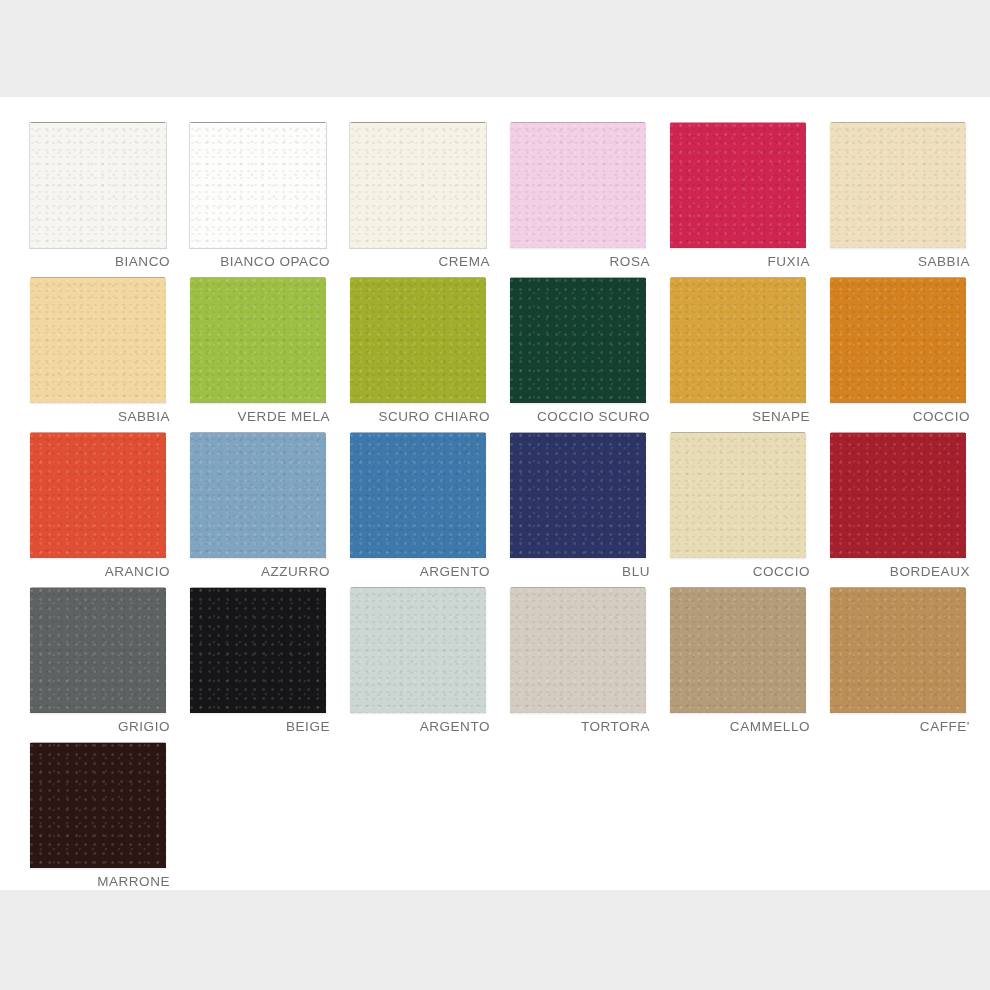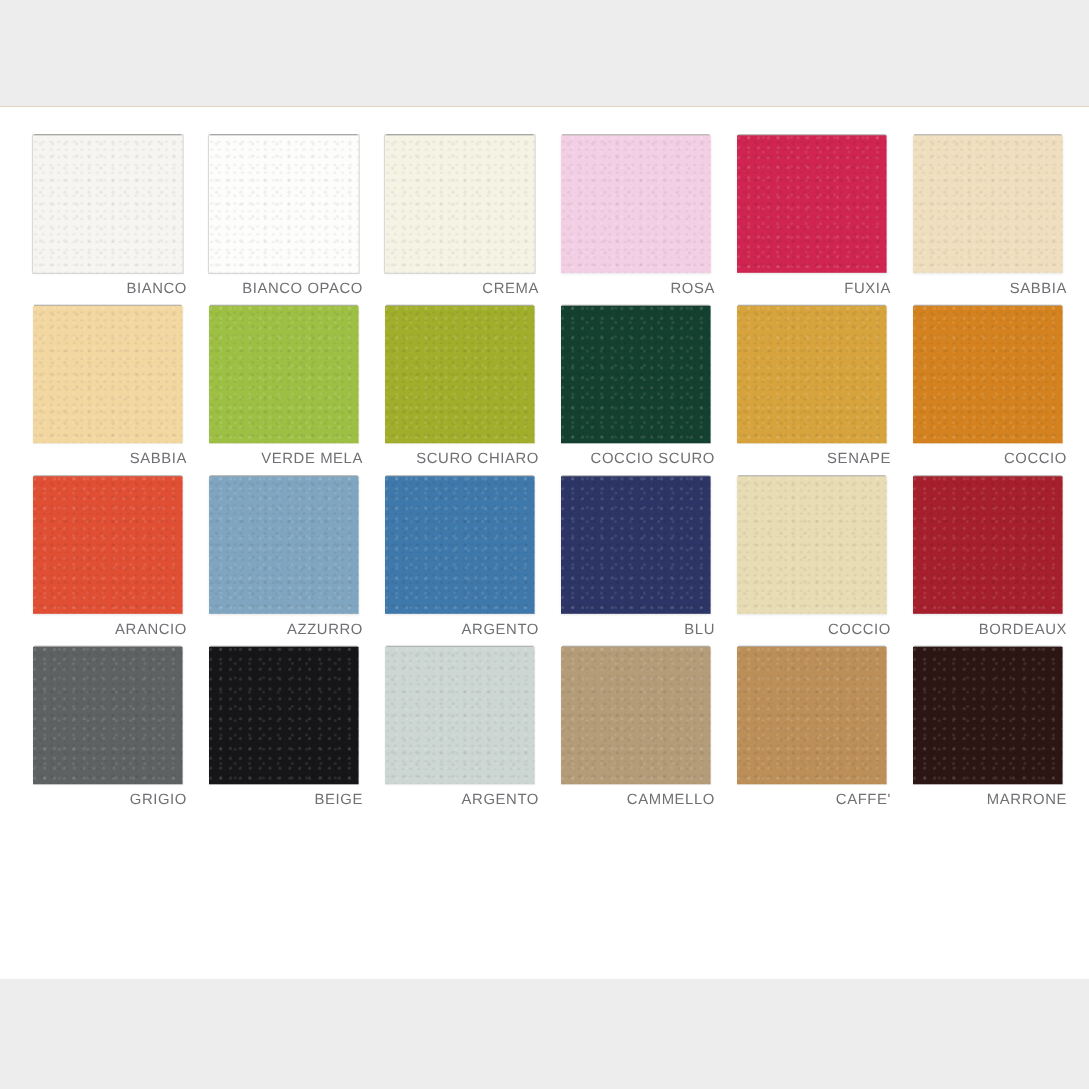--- a/index.html
+++ b/index.html
@@ -183,20 +183,24 @@
         </div>
         <div class="swatch-cell">
           <div class="swatch-chip" title="NERO" style="background-color: rgb(22, 22, 25);"></div>
           <div class="swatch-label">BEIGE</div>
         </div>
         <div class="swatch-cell">
           <div class="swatch-chip" title="ARGENTO" style="background-color: rgb(204, 214, 210);"></div>
           <div class="swatch-label">ARGENTO</div>
         </div>
         <div class="swatch-cell">
+          <div class="swatch-chip" title="TORTORA" style="background-color: rgb(212, 204, 192);"></div>
+          <div class="swatch-label">TORTORA</div>
+        </div>
+        <div class="swatch-cell">
           <div class="swatch-chip" title="CAMMELLO" style="background-color: rgb(180, 156, 120);"></div>
           <div class="swatch-label">CAMMELLO</div>
         </div>
         <div class="swatch-cell">
           <div class="swatch-chip" title="CAFFE'" style="background-color: rgb(189, 143, 88);"></div>
           <div class="swatch-label">CAFFE'</div>
         </div>
         <div class="swatch-cell">
           <div class="swatch-chip" title="MARRONE" style="background-color: rgb(44, 22, 19);"></div>
           <div class="swatch-label">MARRONE</div>

